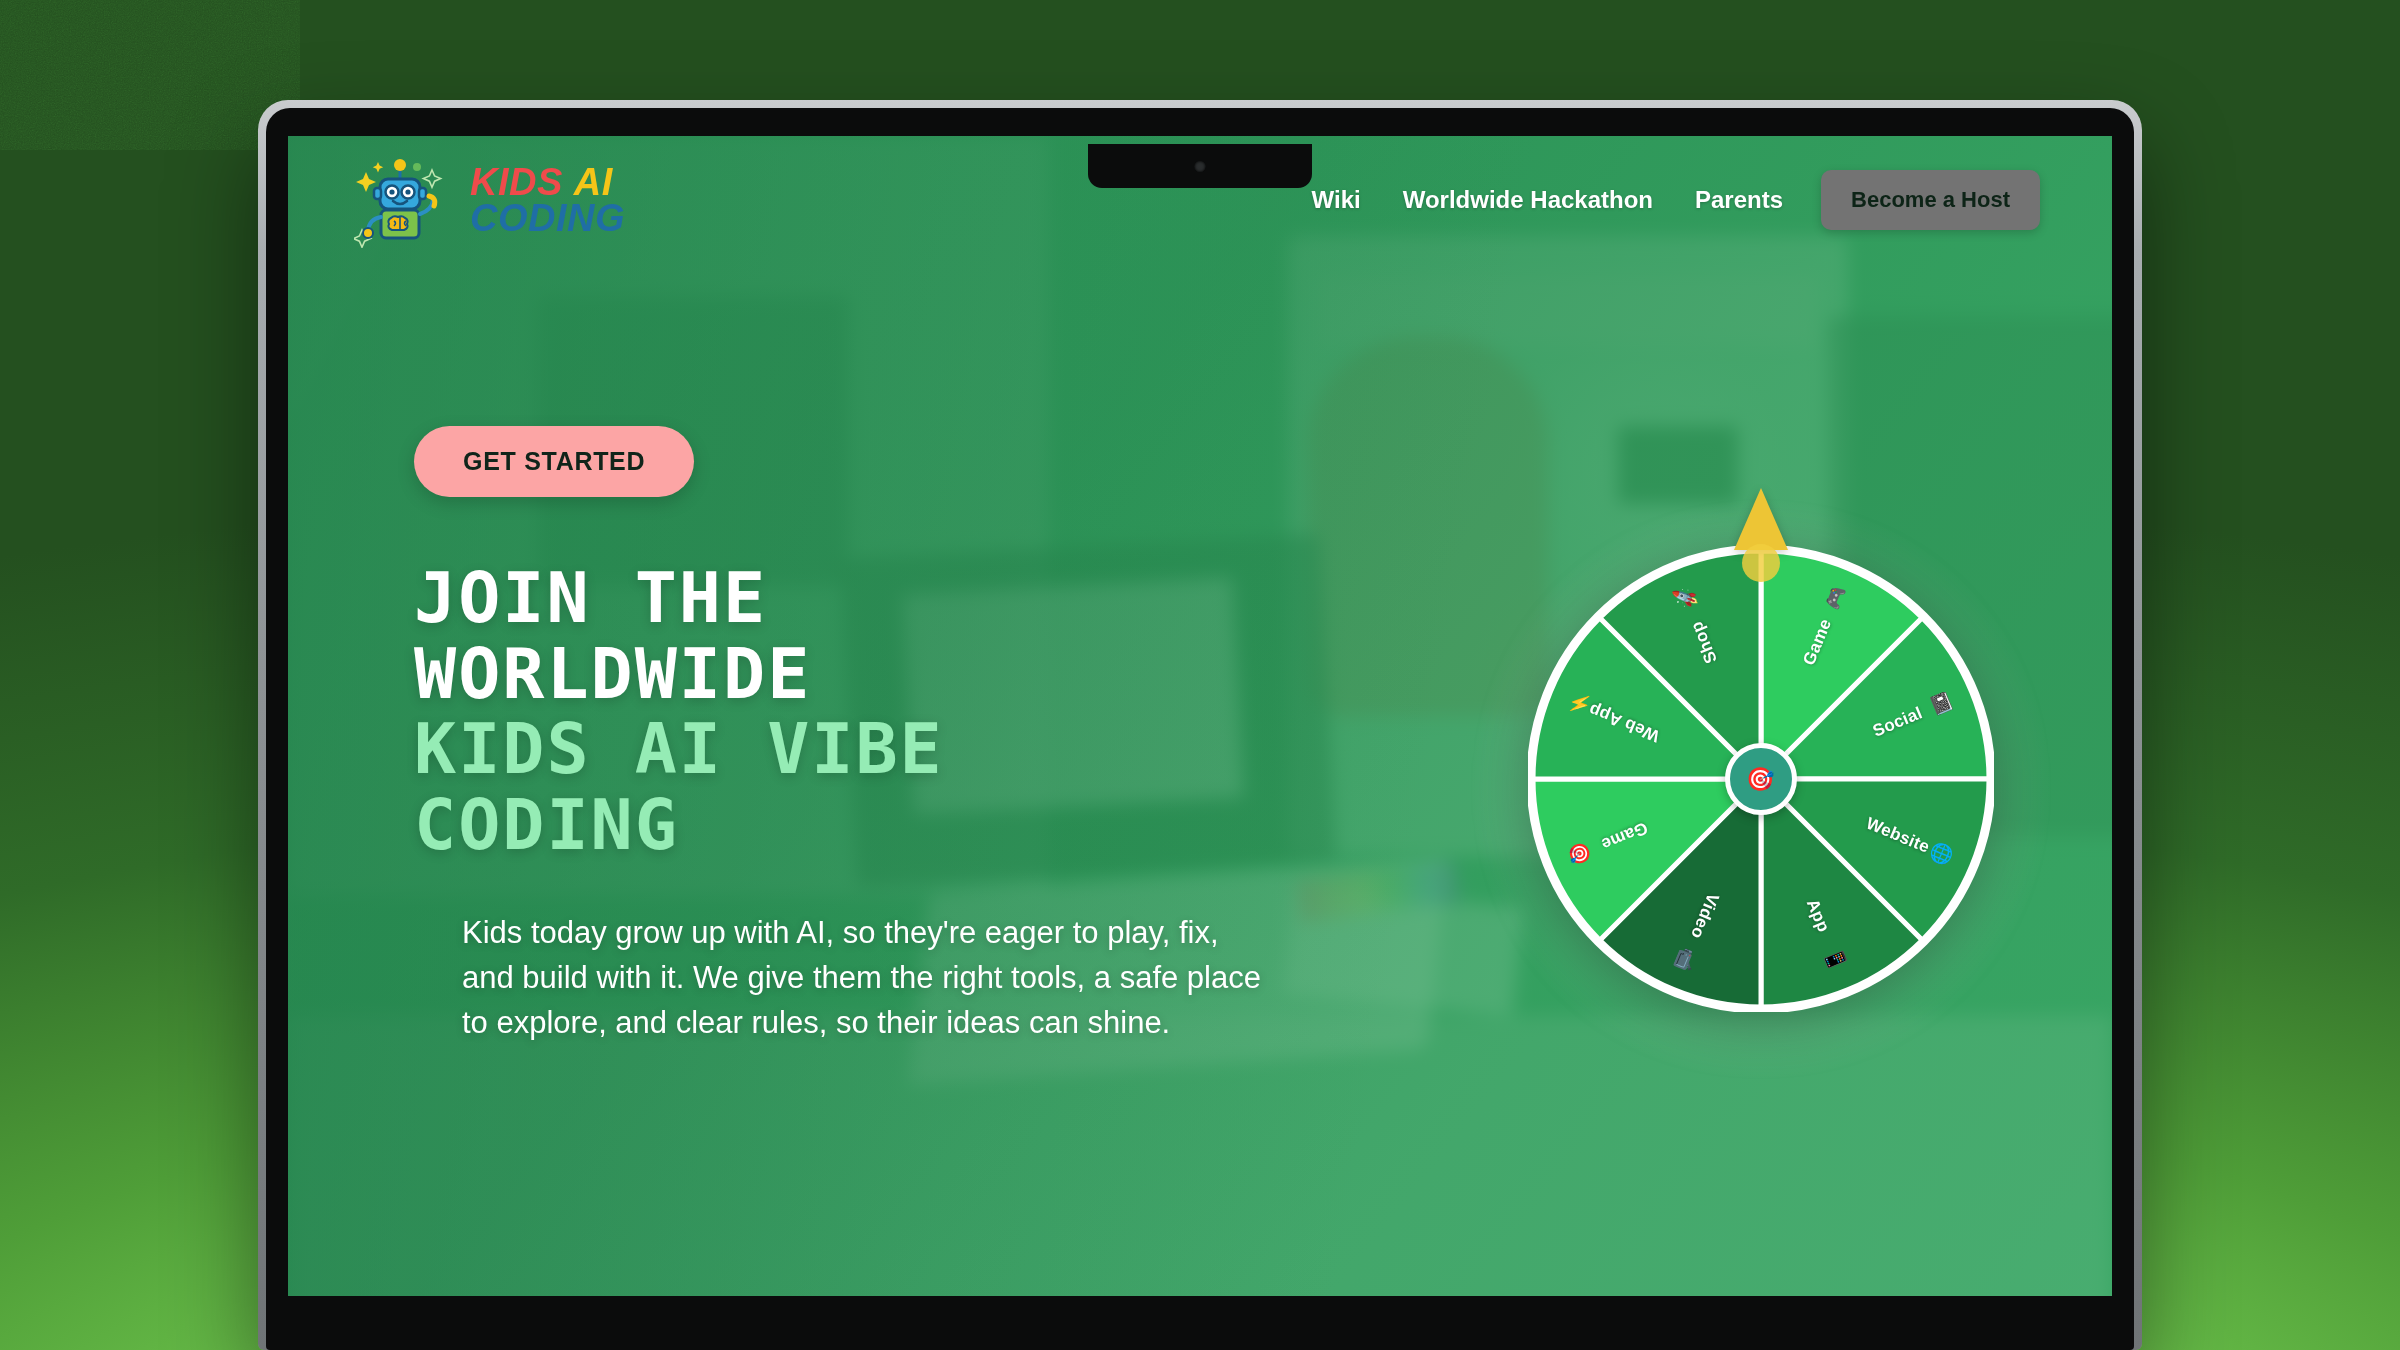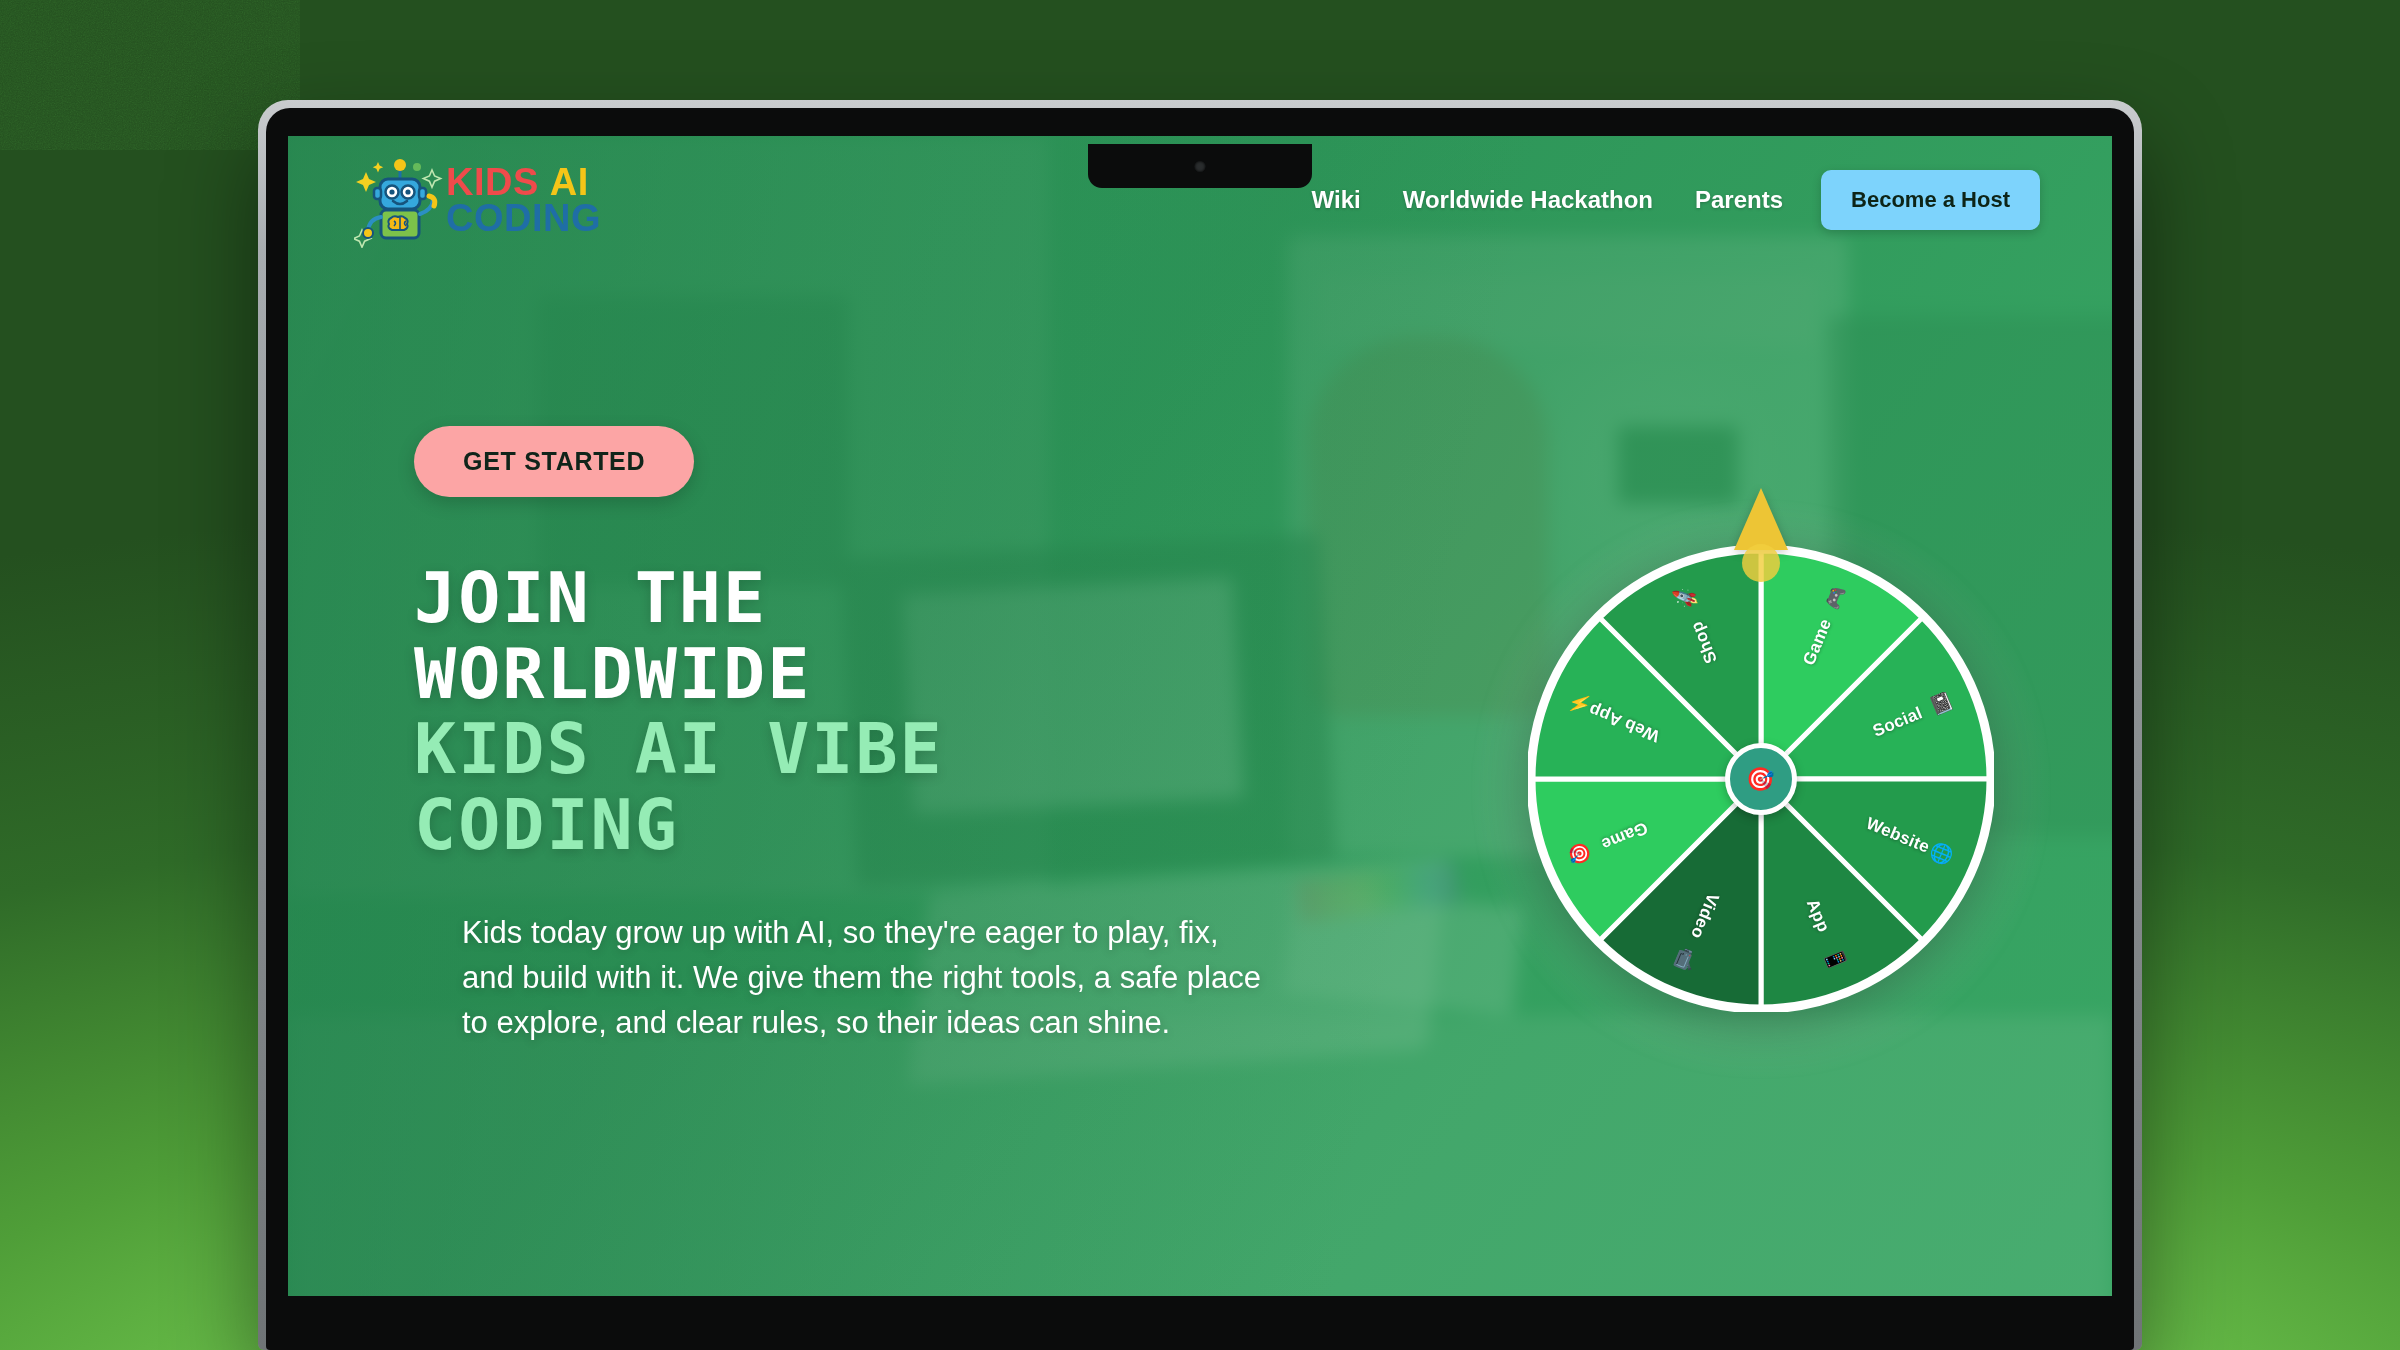--- a/index.html
+++ b/index.html
@@ -109,39 +109,39 @@
     background:linear-gradient(100deg, rgba(32,120,70,.55) 0%, rgba(32,120,70,.12) 42%, rgba(32,120,70,0) 62%);
   }
 
   
   #header {
     position:absolute; left:0; top:0; right:0; height:128px;
     z-index:30;
     display:flex; align-items:center;
     padding:0 72px 0 66px;
   }
-  #logo { display:flex; align-items:center; gap:0; position:relative; }
+  #logo { display:flex; align-items:center; gap:24px; position:relative;font-style:italic; }
   #logo-mark { position:relative; width:92px; height:96px; flex:none; }
   #logo-type { display:flex; flex-direction:column; line-height:.96; }
   #logo-line1 { font-size:38px; font-weight:800; letter-spacing:.5px; }
   #logo-line2 { font-size:38px; font-weight:800; letter-spacing:.5px; color:#1f6ea6; }
   .lg-kids { color:#ef4b4b; }
   .lg-ai   { color:#f5c518; }
 
   #nav { margin-left:auto; display:flex; align-items:center; gap:30px; }
   .nav-link {
     color:#ffffff; font-size:24px; font-weight:700;
     text-decoration:none; white-space:nowrap;
     text-shadow:0 1px 3px rgba(0,0,0,.25);
     cursor:pointer;
     margin-left:12px;
   }
   #host-btn {
     margin-left:8px;
-    background:#7dd3fc;
+    background:#737373;
     color:#0d2417;
     font-size:22px; font-weight:700;
     border:none; border-radius:10px;
     padding:17px 30px;
     cursor:pointer; white-space:nowrap;
     box-shadow:0 3px 10px rgba(0,0,0,.18);
   }
 
   
   #hero { position:absolute; left:0; top:0; right:0; bottom:0; z-index:20; }

